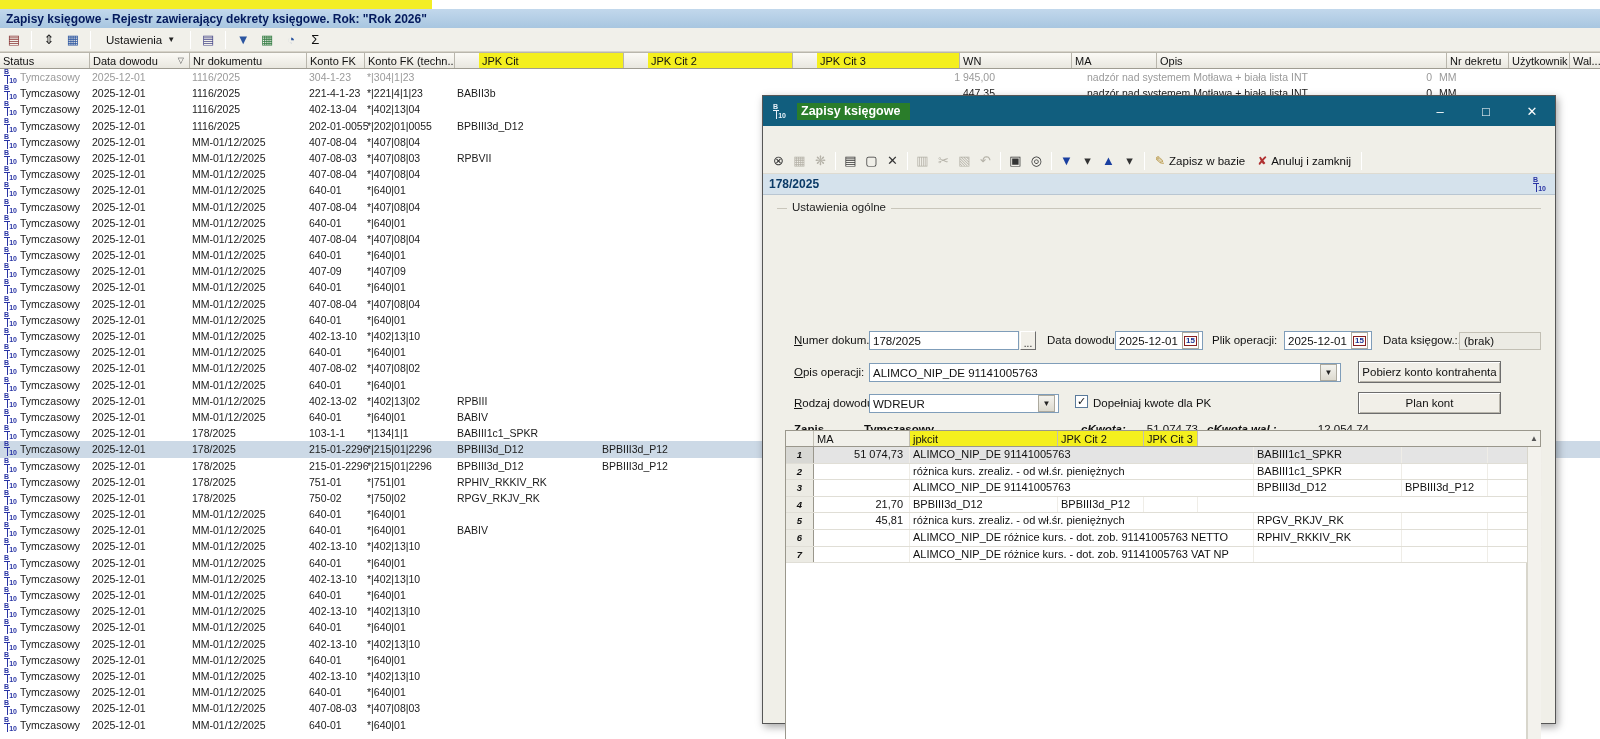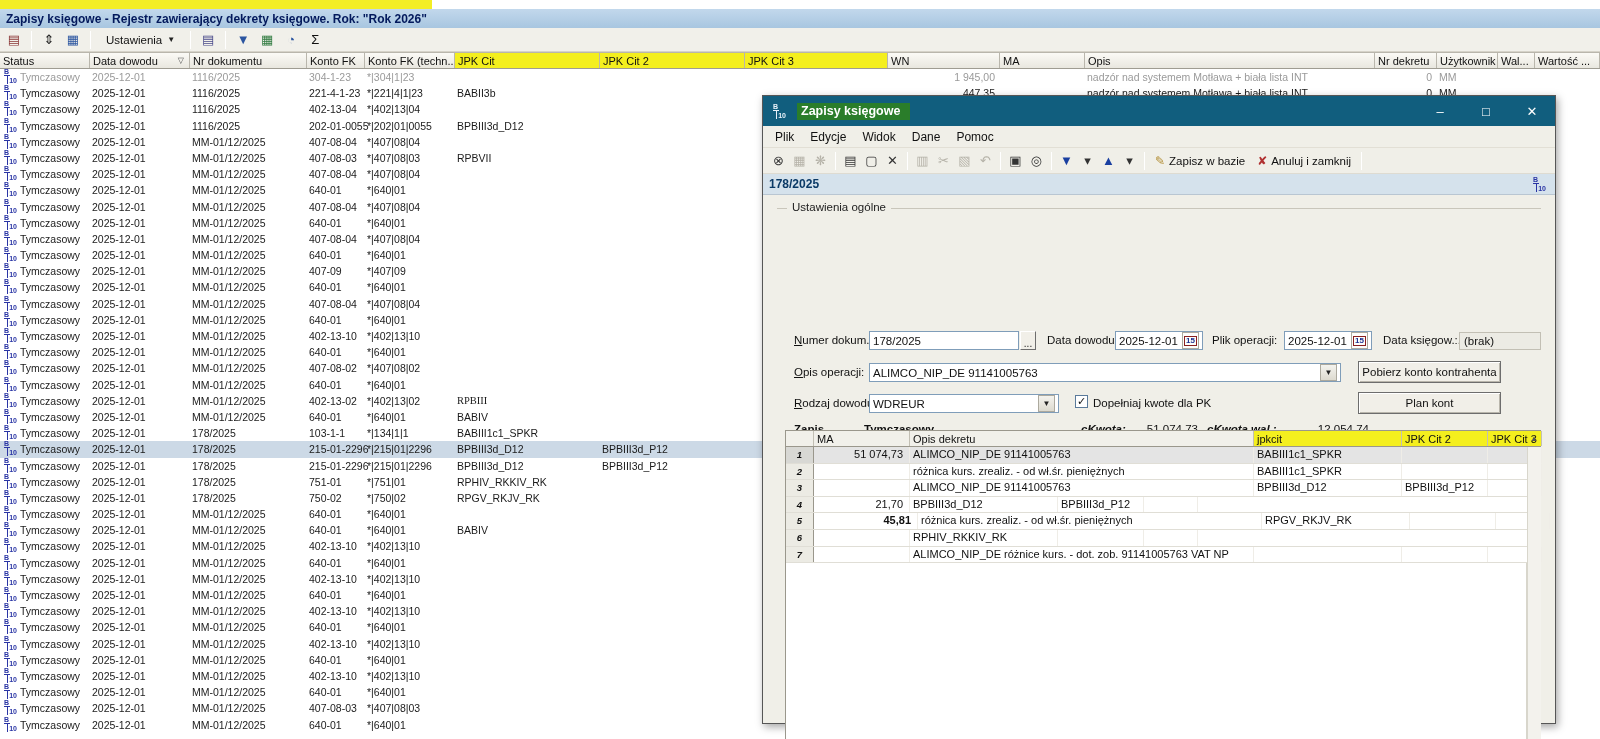--- a/index.html
+++ b/index.html
@@ -21,21 +21,21 @@
     font-size:13px; color:#2b55a0; }
   .mtb-sep { width:1px; height:18px; background:#c4c1b6; border-right:1px solid #fff; margin:0 3px; }
   .drop-btn { height:19px; display:inline-flex; align-items:center; gap:5px; padding:0 7px;
     font-size:11.5px; color:#111; background:#f1f0ea; border:1px solid #f1f0ea; }
   .drop-btn .car { font-size:8px; color:#222; }
 
   #main-grid-header { left:0; top:52px; width:1600px; height:17px; display:flex;
     background:linear-gradient(#fbfaf6,#e9e7df); border-top:1px solid #b9b6ac; border-bottom:1px solid #9f9c92; }
   .mh { height:100%; border-right:1px solid #b9b6ac; font-size:11px; color:#111;
     display:flex; align-items:center; padding:0 3px; white-space:nowrap; overflow:hidden; flex:0 0 auto; }
-  .mh.hl { background:#f4ef1e; }
+  .mh.hl { background:#f4ef1e;margin-left:24px; }
   .mh .sortg { margin-left:auto; font-size:8px; color:#555; padding-right:2px; }
 
   #main-grid-rows { left:0; top:69px; width:1600px; height:670px; background:#fff; }
   .mrow { display:flex; height:16.2px; line-height:16.2px; font-size:10.5px; color:#1a1a1a; }
   .mrow.dim { color:#9a9a9a; }
   .mrow.sel { background:#ccd9e6; }
   .mc { flex:0 0 auto; white-space:nowrap; overflow:visible; padding:0 2px; }
   .mc.r { text-align:right; padding-right:5px; }
   .bicon { display:inline-block; width:13px; height:12px; margin:2px 3px 0 2px; position:relative;
     vertical-align:top; flex:0 0 auto; }
@@ -607,21 +607,21 @@
       </div>
       <div class="mrow">
         <div class="mc statuscell" style="width: 90px;">
           <span class="bicon"></span>
           <span>Tymczasowy</span>
         </div>
         <div class="mc" style="width: 100px;">2025-12-01</div>
         <div class="mc" style="width: 117px;">MM-01/12/2025</div>
         <div class="mc" style="width: 58px;">402-13-02</div>
         <div class="mc" style="width: 90px;">*|402|13|02</div>
-        <div class="mc" style="width: 145px; font-family: Liberation Serif, serif;">RPBIII</div>
+        <div class="mc" style="width: 145px;">RPBIII</div>
         <div class="mc" style="width: 145px;"></div>
         <div class="mc" style="width: 143px;"></div>
         <div class="mc r" style="width: 112px;"></div>
         <div class="mc r" style="width: 85px;"></div>
         <div class="mc" style="width: 290px;"></div>
         <div class="mc r" style="width: 62px;"></div>
         <div class="mc" style="width: 61px;"></div>
         <div class="mc" style="width: 37px;"></div>
         <div class="mc" style="width: 65px;"></div>
       </div>
@@ -1031,27 +1031,20 @@
     <div id="dlg-titlebar" class="abs">
       <span class="bicon white"></span>
       <span id="dlg-title-text">Zapisy księgowe</span>
       <span id="dlg-controls">
         <span class="dctl">–</span>
         <span class="dctl">□</span>
         <span class="dctl">✕</span>
       </span>
     </div>
 
-    <div id="dlg-menubar" class="abs">
-        <span class="menu-item">Plik</span>
-        <span class="menu-item">Edycje</span>
-        <span class="menu-item">Widok</span>
-        <span class="menu-item">Dane</span>
-        <span class="menu-item">Pomoc</span>
-      </div>
     <div id="dlg-toolbar" class="abs">
         <span class="ticon">⊗</span>
         <span class="ticon dim">▦</span>
         <span class="ticon dim">❋</span>
         <span class="tsep"></span>
         <span class="ticon">▤</span>
         <span class="ticon">▢</span>
         <span class="ticon">✕</span>
         <span class="tsep"></span>
         <span class="ticon dim">▥</span>
@@ -1126,21 +1119,20 @@
       <div class="abs flabel bold" style="left:233px;top:240px;">NOR</div>
       <div class="abs flabel bi" style="left:318px;top:228px;">cKwota:</div>
       <div class="abs flabel" style="left:370px;top:228px;width:65px;text-align:right;">51 074,73</div>
       <div class="abs flabel bi" style="left:444px;top:228px;">cKwota wal.:</div>
       <div class="abs flabel" style="left:528px;top:228px;width:78px;text-align:right;">12 054,74</div>
 
       <div id="dlg-grid" class="abs">
         <div id="dlg-grid-header">
             <div class="gh" style="width: 28px;"></div>
             <div class="gh" style="width: 96px;">MA</div>
-            <div class="gh" style="width: 344px;">Opis dekretu</div>
             <div class="gh hl" style="width: 148px;">jpkcit</div>
             <div class="gh hl" style="width: 86px;">JPK Cit 2</div>
             <div class="gh hl" style="width: 54px;">JPK Cit 3</div>
           </div>
         <div id="dlg-grid-body">
             <div class="grow sel">
               <div class="gc num" style="width: 28px;">1</div>
               <div class="gc r" style="width: 96px;">51 074,73</div>
               <div class="gc" style="width: 344px;">ALIMCO_NIP_DE 91141005763</div>
               <div class="gc" style="width: 148px;">BABIII1c1_SPKR</div>
@@ -1165,29 +1157,30 @@
             </div>
             <div class="grow">
               <div class="gc num" style="width: 28px;">4</div>
               <div class="gc r" style="width: 96px;">21,70</div>
               <div class="gc" style="width: 148px;">BPBIII3d_D12</div>
               <div class="gc" style="width: 86px;">BPBIII3d_P12</div>
               <div class="gc" style="width: 54px;"></div>
             </div>
             <div class="grow">
               <div class="gc num" style="width: 28px;">5</div>
-              <div class="gc r" style="width: 104px; font-weight: bold;">45,81</div>
+              <div class="gc r" style="width: 96px;">45,81</div>
               <div class="gc" style="width: 344px;">różnica kurs. zrealiz. - od wł.śr. pieniężnych</div>
               <div class="gc" style="width: 148px;">RPGV_RKJV_RK</div>
               <div class="gc" style="width: 86px;"></div>
               <div class="gc" style="width: 54px;"></div>
             </div>
             <div class="grow">
               <div class="gc num" style="width: 28px;">6</div>
               <div class="gc r" style="width: 96px;"></div>
+              <div class="gc" style="width: 344px;">ALIMCO_NIP_DE różnice kurs. - dot. zob. 91141005763   NETTO</div>
               <div class="gc" style="width: 148px;">RPHIV_RKKIV_RK</div>
               <div class="gc" style="width: 86px;"></div>
               <div class="gc" style="width: 54px;"></div>
             </div>
             <div class="grow">
               <div class="gc num" style="width: 28px;">7</div>
               <div class="gc r" style="width: 96px;"></div>
               <div class="gc" style="width: 344px;">ALIMCO_NIP_DE różnice kurs. - dot. zob. 91141005763   VAT NP</div>
               <div class="gc" style="width: 148px;"></div>
               <div class="gc" style="width: 86px;"></div>

